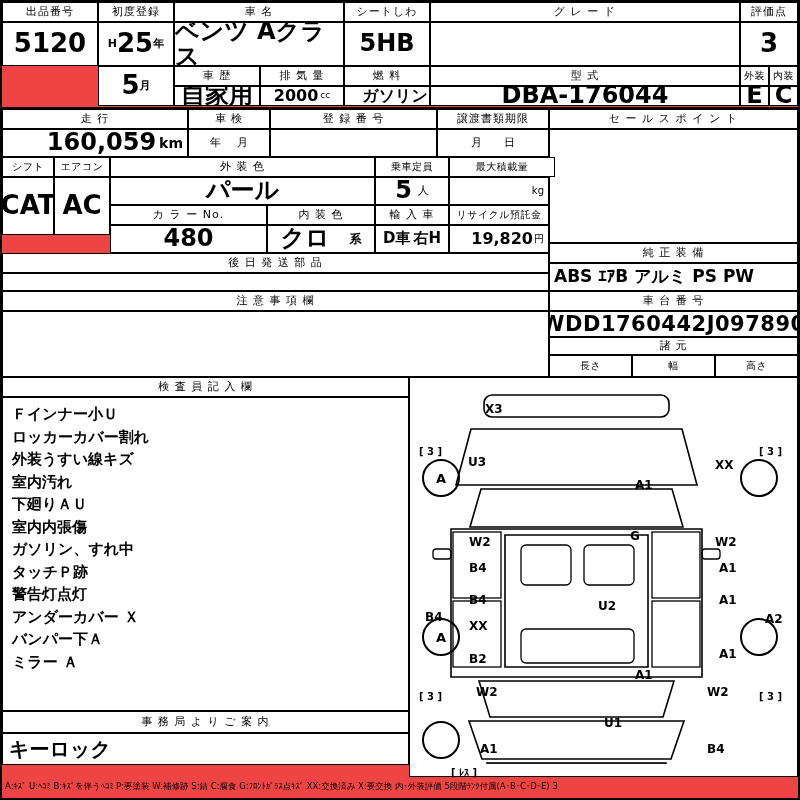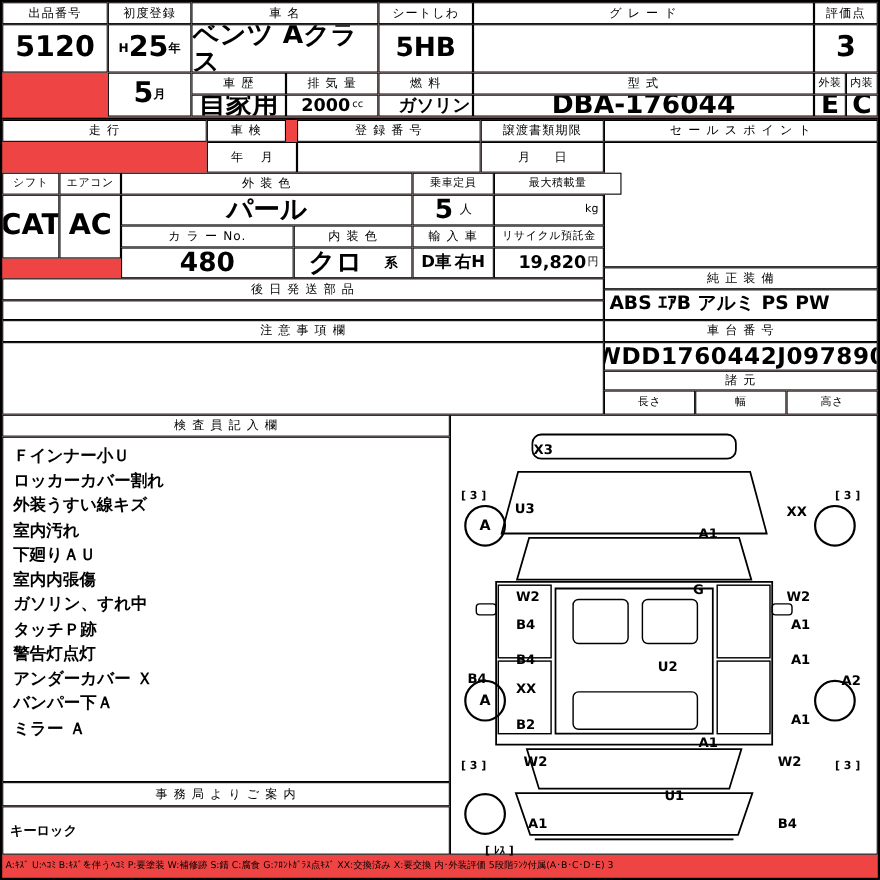--- a/index.html
+++ b/index.html
@@ -111,41 +111,45 @@
     <span style="font-size:9px;margin-left:2px;">cc</span>
   </div>
   <div class="cell val-md" style="left:342px;top:84px;width:86px;height:20px;padding-left:16px;">ガソリン</div>
   <div class="cell val-lg" style="left:428px;top:84px;width:310px;height:20px;">DBA-176044</div>
   <div class="cell val-lg" style="left:738px;top:84px;width:29px;height:20px;">E</div>
   <div class="cell val-lg" style="left:767px;top:84px;width:29px;height:20px;">C</div>
 
   <div class="hline" style="left:0;top:105px;width:796px;height:2px;"></div>
 
   <div class="cell lbl" style="left:0;top:107px;width:186px;height:20px;">走  行</div>
-  <div class="cell lbl" style="left:186px;top:107px;width:72px;height:20px;">車  検</div>
+  <div class="cell lbl" style="left:186px;top:107px;width:82px;height:20px;font-family:Liberation Serif, serif;">車  検</div>
   <div class="cell lbl" style="left:268px;top:107px;width:167px;height:20px;">登 録 番 号</div>
   <div class="cell lbl" style="left:435px;top:107px;width:112px;height:20px;">譲渡書類期限</div>
   <div class="cell lbl" style="left:547px;top:107px;width:249px;height:20px;">セ ー ル ス ポ イ ン ト</div>
 
+  <div class="cell right" style="left:0;top:127px;width:186px;height:28px;">
+    <span class="val-lg">160,059</span>
+    <span style="font-size:14px;font-weight:bold;margin-left:3px;">km</span>
+  </div>
   <div class="cell" style="left:186px;top:127px;width:82px;height:28px;font-size:11px;">
     <span style="margin-right:16px;">年</span>
     <span>月</span>
   </div>
   <div class="cell val-md" style="left:268px;top:127px;width:167px;height:28px;"></div>
   <div class="cell" style="left:435px;top:127px;width:112px;height:28px;font-size:11px;">
     <span style="margin-right:22px;">月</span>
     <span>日</span>
   </div>
   <div class="cell left" style="left:547px;top:127px;width:249px;height:114px;align-items:flex-start;padding-top:4px;font-size:13px;"></div>
 
   <div class="cell lbl-sm" style="left:0;top:155px;width:52px;height:20px;">シフト</div>
   <div class="cell lbl-sm" style="left:52px;top:155px;width:56px;height:20px;">エアコン</div>
   <div class="cell lbl" style="left:108px;top:155px;width:265px;height:20px;">外 装 色</div>
   <div class="cell lbl-sm" style="left:373px;top:155px;width:74px;height:20px;">乗車定員</div>
-  <div class="cell lbl-sm" style="left:447px;top:155px;width:116px;height:20px;">最大積載量</div>
+  <div class="cell lbl-sm" style="left:447px;top:155px;width:106px;height:20px;">最大積載量</div>
 
   <div class="cell val-xl" style="left:0;top:175px;width:52px;height:58px;">CAT</div>
   <div class="cell val-xl" style="left:52px;top:175px;width:56px;height:58px;">AC</div>
 
   <div class="cell val-lg" style="left:108px;top:175px;width:265px;height:28px;">パール</div>
   <div class="cell" style="left:373px;top:175px;width:74px;height:28px;">
     <span class="val-lg">5</span>
     <span style="font-size:11px;margin-left:6px;">人</span>
   </div>
   <div class="cell right" style="left:447px;top:175px;width:100px;height:28px;">
@@ -176,21 +180,21 @@
   <div class="cell left" style="left:547px;top:261px;width:249px;height:28px;font-size:17px;font-weight:bold;">ABS ｴｱB アルミ PS PW</div>
 
   <div class="cell lbl" style="left:0;top:251px;width:547px;height:20px;">後 日 発 送 部 品</div>
   <div class="cell left" style="left:0;top:271px;width:547px;height:18px;font-size:12px;"></div>
 
   <div class="cell lbl" style="left:0;top:289px;width:547px;height:20px;">注 意 事 項 欄</div>
   <div class="cell left" style="left:0;top:309px;width:547px;height:66px;align-items:flex-start;padding-top:4px;font-size:13px;"></div>
 
   <div class="cell lbl" style="left:547px;top:289px;width:249px;height:20px;">車 台 番 号</div>
   <div class="cell" style="left:547px;top:309px;width:249px;height:26px;font-size:21px;font-weight:bold;letter-spacing:0.5px;">WDD1760442J097890</div>
-  <div class="cell lbl" style="left:547px;top:335px;width:249px;height:18px;">諸  元</div>
+  <div class="cell lbl" style="left:547px;top:335px;width:249px;height:18px;font-family:Liberation Serif, serif;">諸  元</div>
   <div class="cell lbl-sm" style="left:547px;top:353px;width:83px;height:22px;">長さ</div>
   <div class="cell lbl-sm" style="left:630px;top:353px;width:83px;height:22px;">幅</div>
   <div class="cell lbl-sm" style="left:713px;top:353px;width:83px;height:22px;">高さ</div>
 
   <div class="cell lbl" style="left:0;top:375px;width:407px;height:20px;">検 査 員 記 入 欄</div>
   <div class="cell" style="left:0;top:395px;width:407px;height:314px;"></div>
   <div class="notes-list" id="inspector-notes" style="left:4px;top:401px;width:399px;">
       <div>Ｆインナー小Ｕ</div>
       <div>ロッカーカバー割れ</div>
       <div>外装うすい線キズ</div>
@@ -199,21 +203,21 @@
       <div>室内内張傷</div>
       <div>ガソリン、すれ中</div>
       <div>タッチＰ跡</div>
       <div>警告灯点灯</div>
       <div>アンダーカバー Ｘ</div>
       <div>バンパー下Ａ</div>
       <div>ミラー Ａ</div>
     </div>
 
   <div class="cell lbl" style="left:0;top:709px;width:407px;height:22px;">事 務 局 よ り ご 案 内</div>
-  <div class="cell left" style="left:0;top:731px;width:407px;height:44px;font-size:12px;font-weight:bold;padding-left:6px;">キーロック</div>
+  <div class="cell left" style="left:0;top:731px;width:407px;height:32px;font-size:20px;font-weight:bold;padding-left:6px;">キーロック</div>
 
   <div class="cell" style="left:407px;top:375px;width:389px;height:400px;"></div>
 
   <div class="dwrap" style="left:407px;top:375px;width:389px;height:400px;">
 
     <svg width="389" height="400" viewBox="0 0 389 400" style="position:absolute;left:0;top:0;">
       <g fill="none" stroke="#000" stroke-width="1.6">
 
         <rect x="75" y="18" width="185" height="22" rx="8"></rect>
 
@@ -274,19 +278,19 @@
         <div class="dlabel" style="left: 60px; top: 275px;">B2</div>
         <div class="dlabel" style="left: 310px; top: 270px;">A1</div>
         <div class="dlabel" style="left: 226px; top: 291px;">A1</div>
         <div class="dlabel" style="left: 67px; top: 308px;">W2</div>
         <div class="dlabel" style="left: 298px; top: 308px;">W2</div>
         <div class="dlabel sm" style="left: 10px; top: 314px;">[ 3 ]</div>
         <div class="dlabel sm" style="left: 350px; top: 314px;">[ 3 ]</div>
         <div class="dlabel" style="left: 195px; top: 339px;">U1</div>
         <div class="dlabel" style="left: 71px; top: 365px;">A1</div>
         <div class="dlabel" style="left: 298px; top: 365px;">B4</div>
-        <div class="dlabel sm" style="left: 32px; top: 390px;">[ ﾚｽ ]</div>
+        <div class="dlabel sm" style="left: 42px; top: 390px;">[ ﾚｽ ]</div>
       </div>
   </div>
 
   <div class="footer" style="left:3px;top:779px;">A:ｷｽﾞ  U:ﾍｺﾐ  B:ｷｽﾞを伴うﾍｺﾐ  P:要塗装  W:補修跡  S:錆  C:腐食  G:ﾌﾛﾝﾄｶﾞﾗｽ点ｷｽﾞ  XX:交換済み  X:要交換  内･外装評価  5段階ﾗﾝｸ付属(A･B･C･D･E) 3</div>
 
 </div>
 
 </body></html>

